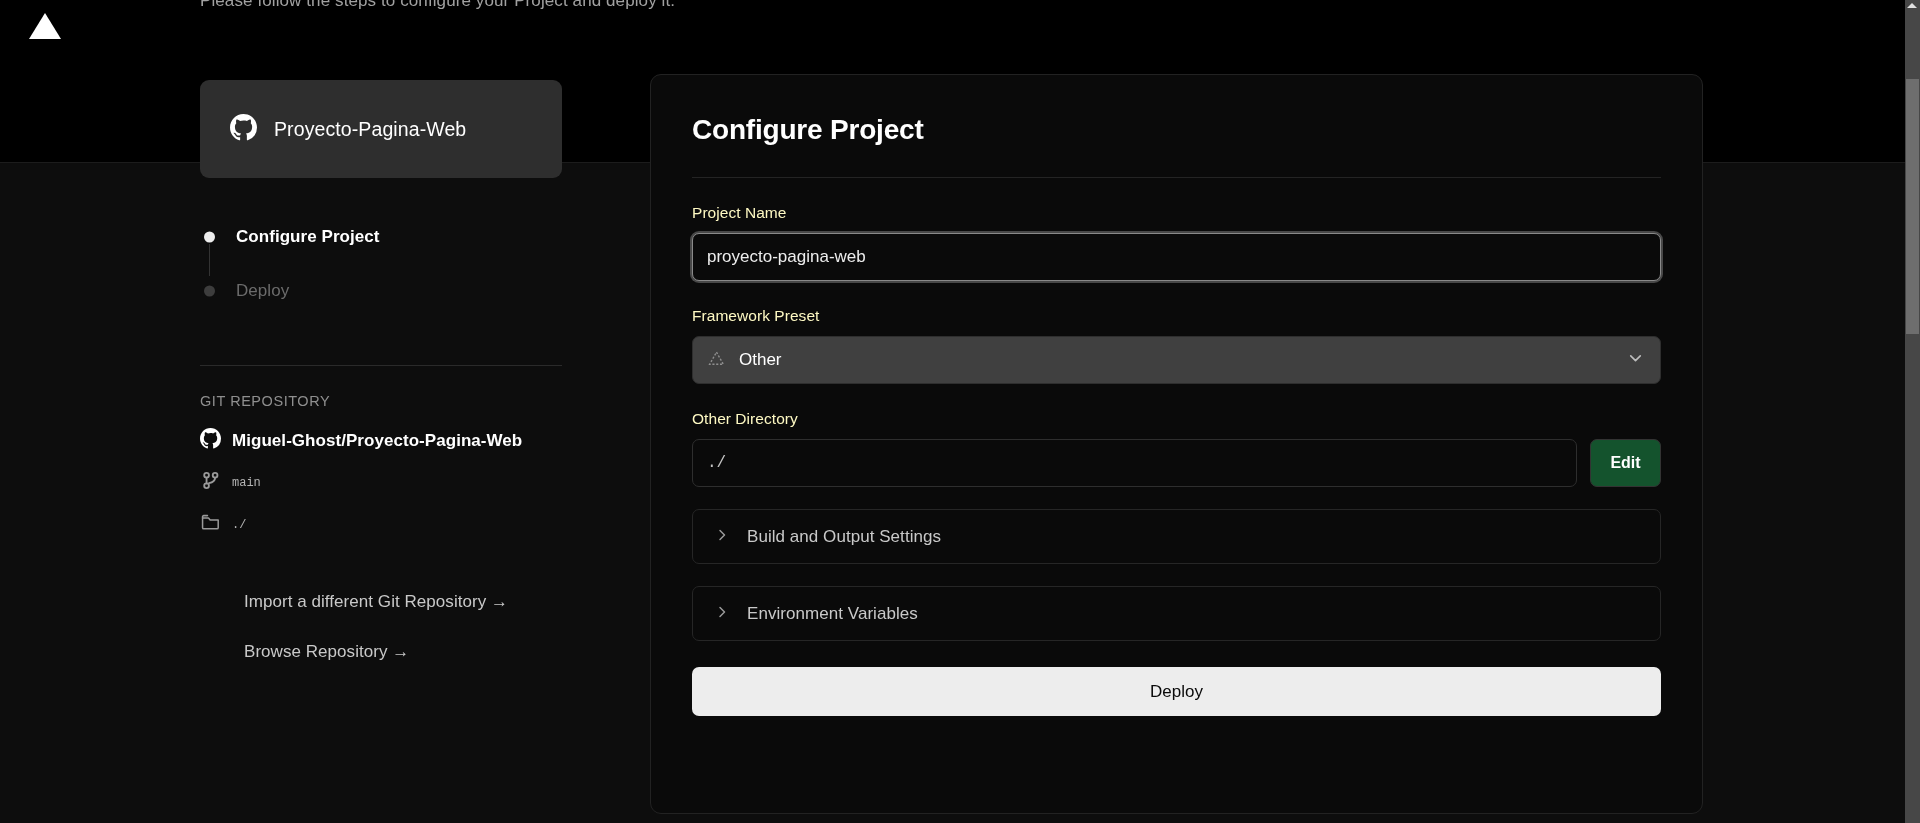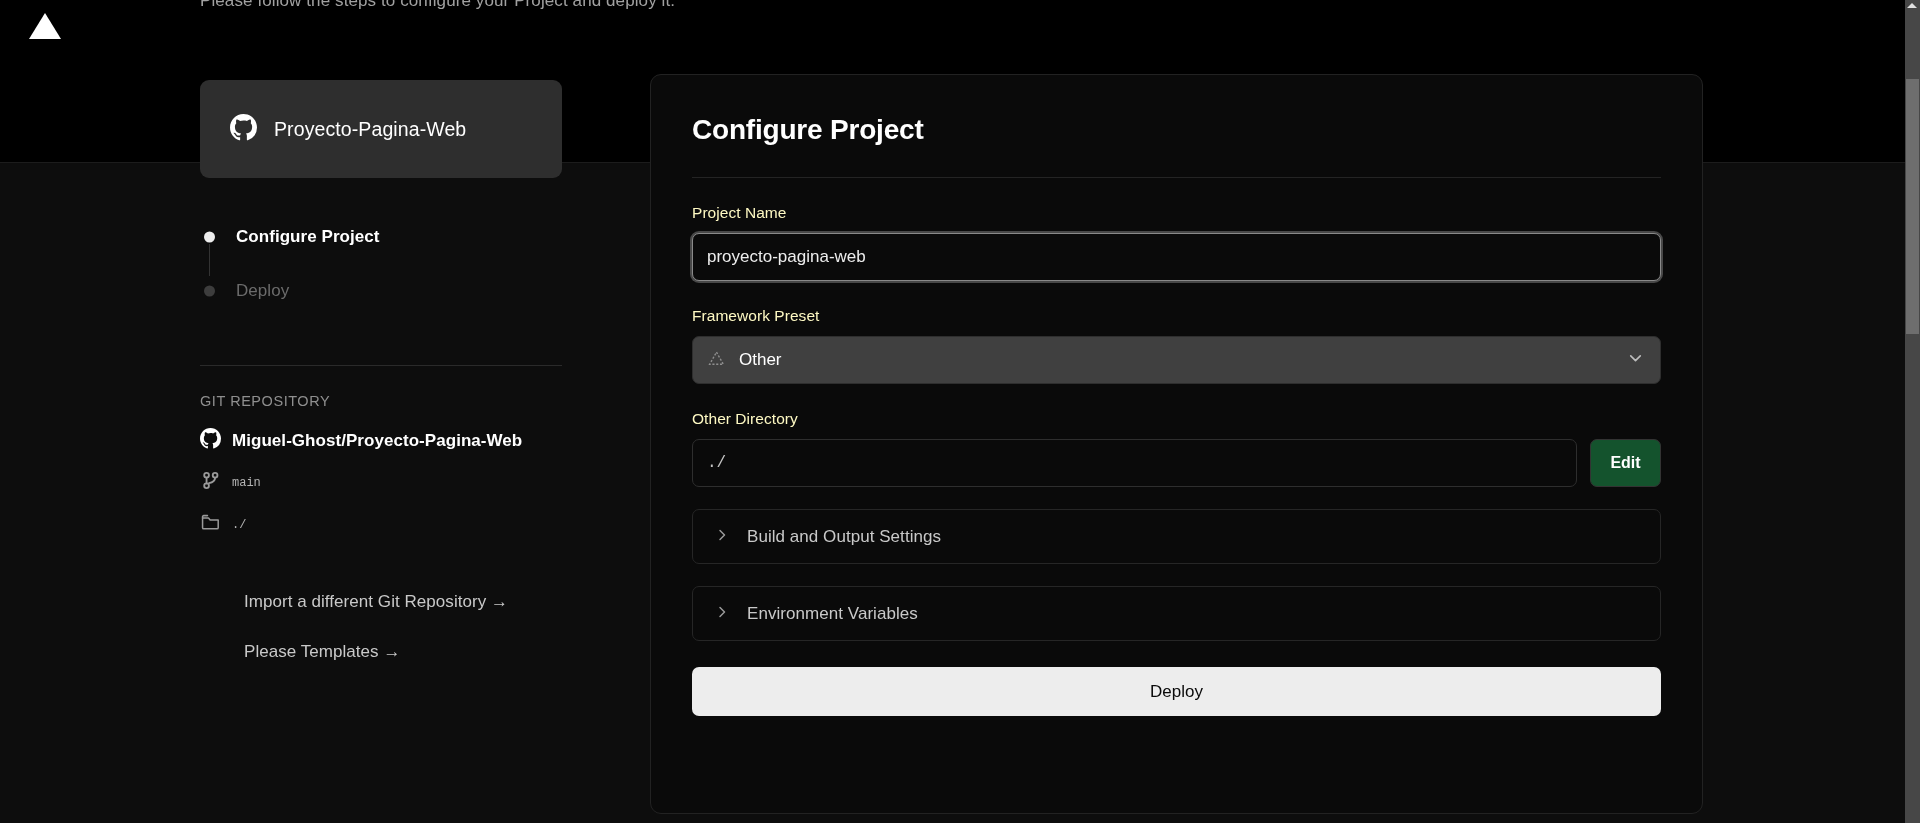--- a/index.html
+++ b/index.html
@@ -393,21 +393,21 @@
             <path d="M2.2 5.2h5.1l1.4 1.6h6.9v6.6a1 1 0 0 1-1 1H3.2a1 1 0 0 1-1-1V5.2z" stroke-linejoin="round"></path>
             <path d="M2.2 5.2V4.1a1 1 0 0 1 1-1h3.2" stroke-linecap="round"></path>
           </svg>
         </span>
         <span class="git-mono">./</span>
       </div>
     </div>
 
     <div class="links">
       <div class="link-row">Import a different Git Repository →</div>
-      <div class="link-row">Please Templates →</div>
+      <div class="link-row">Browse Repository →</div>
     </div>
   </div>
 
   <div class="panel">
 
     <div class="panel-title">Configure Project</div>
     <div class="panel-hr"></div>
 
     <div class="field">
       <div class="field-label">Project Name</div>

